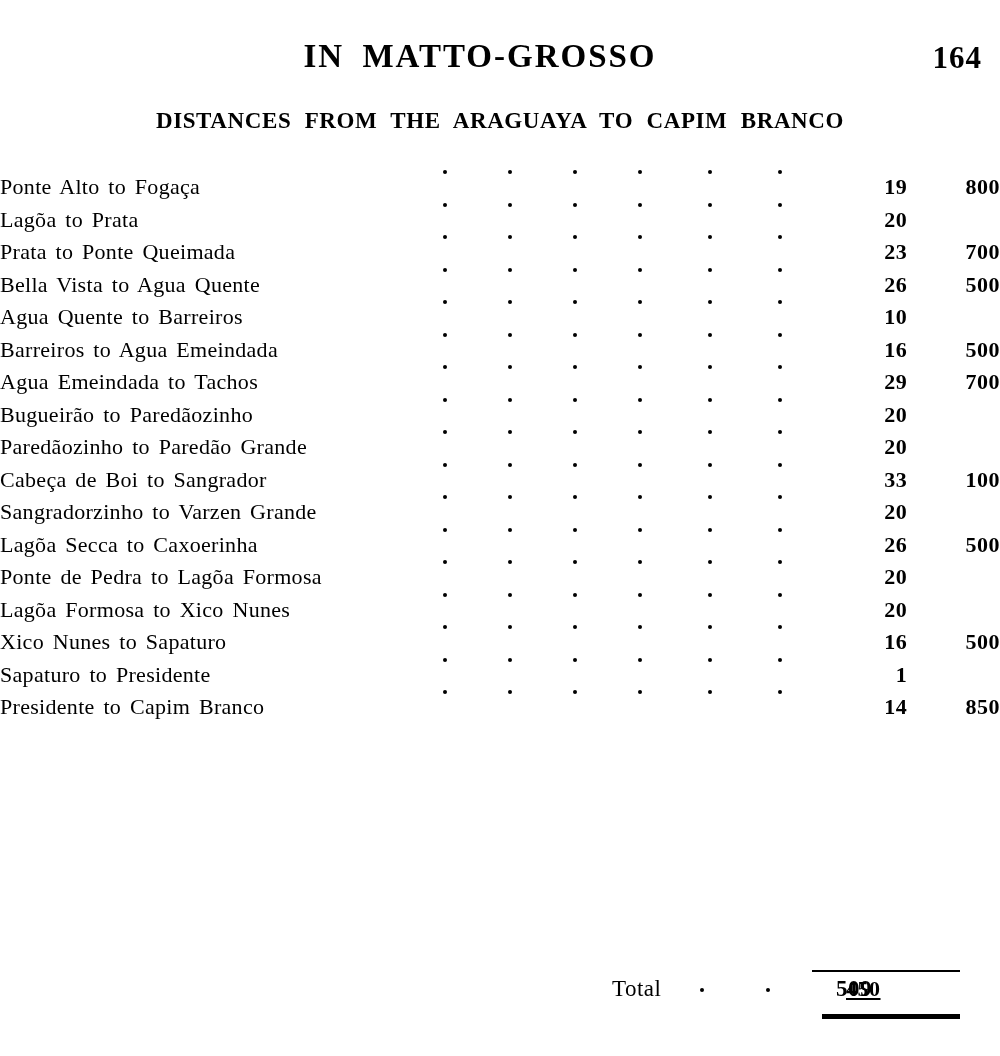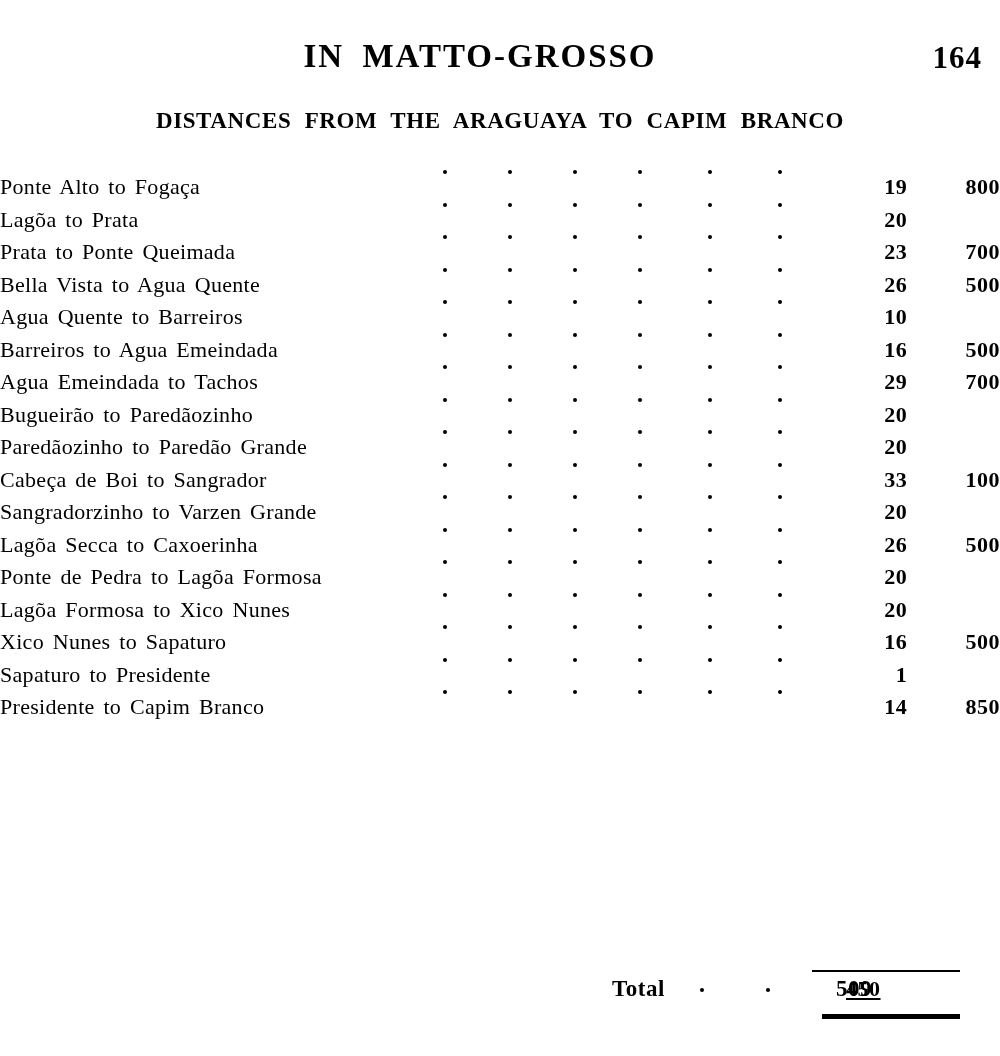--- a/index.html
+++ b/index.html
@@ -156,21 +156,21 @@
     width: 148px;
     height: 2px;
     background: #000;
   }
   .total-label {
     position: absolute;
     left: 612px;
     top: 14px;
     font-family: "Liberation Serif", serif;
     font-size: 23px;
-    font-weight: bold;
+    font-weight: normal;
     letter-spacing: 0.5px;
     text-align: right;
   }
   .total-dots {
     position: absolute;
     left: 700px;
     top: 14px;
     width: 120px;
     height: 26px;
   }

